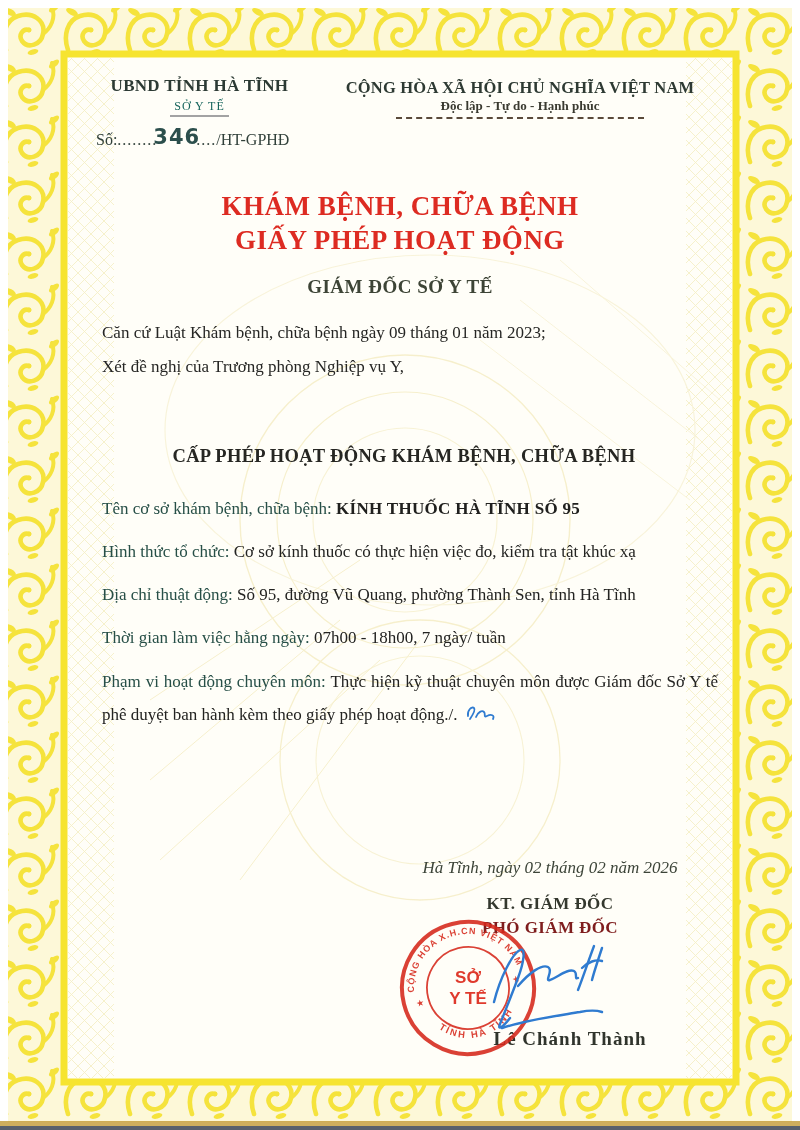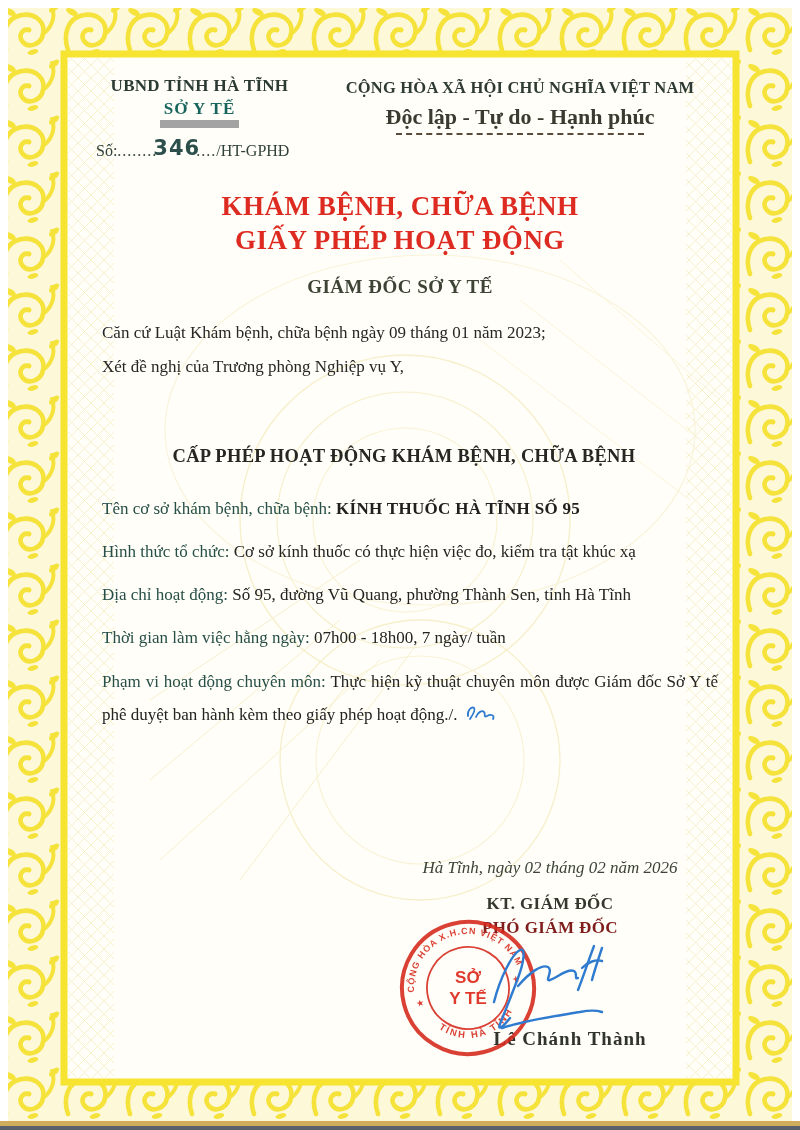--- a/index.html
+++ b/index.html
@@ -8,30 +8,30 @@
     background:#ffffff;
     font-family:"Liberation Serif","DejaVu Serif",serif;
     color:#262624;
   }
   #bg{position:absolute;left:0;top:0;z-index:0;}
   .content{position:absolute;left:0;top:0;width:800px;height:1130px;z-index:2;}
 
   
   .hdr-left{position:absolute;left:92px;top:76px;width:215px;text-align:center;}
   .hdr-left .org1{font-weight:bold;font-size:17px;color:#2c3a34;letter-spacing:.3px;}
-  .hdr-left .org2{font-weight:bold;font-size:17px;color:#17655c;letter-spacing:1px;
-    border-bottom:8px solid #a3a3a3;display:inline-block;padding:0 4px 1px;margin-top:3px;}
+  .hdr-left .org2{font-weight:normal;font-size:12px;color:#17655c;letter-spacing:1px;
+    border-bottom:2px solid #a3a3a3;display:inline-block;padding:0 4px 1px;margin-top:3px;}
   .so-line{margin-top:9px;font-size:16px;color:#31403a;text-align:left;padding-left:4px;}
   .so-num{font-family:"DejaVu Sans","Liberation Sans",sans-serif;font-weight:bold;
     font-size:21px;color:#2c4f4c;letter-spacing:1px;position:relative;top:-1px;margin:0 -4px;}
   .so-dots{letter-spacing:1px;color:#3a4a44;}
 
   .hdr-right{position:absolute;left:330px;top:78px;width:380px;text-align:center;}
   .hdr-right .nation{font-weight:bold;font-size:16.5px;color:#2e3a33;letter-spacing:.2px;}
-  .hdr-right .motto{font-weight:bold;font-size:22px;color:#3a3a30;margin-top:6px;}
+  .hdr-right .motto{font-weight:bold;font-size:13px;color:#3a3a30;}
   .hdr-right .motto-rule{margin:3px auto 0;width:248px;border-top:2px dashed #5a4a3a;height:0;}
 
   
   .doc-title{position:absolute;left:100px;top:190px;width:600px;text-align:center;
     color:#dd2b22;font-weight:bold;font-size:27px;line-height:1.25;letter-spacing:.5px;}
   .issuer{position:absolute;left:100px;top:276px;width:600px;text-align:center;
     font-weight:bold;font-size:19px;color:#3d4436;letter-spacing:.5px;}
 
   
   .preamble{position:absolute;left:102px;top:318px;width:614px;font-size:17px;line-height:1.76;}
@@ -134,21 +134,21 @@
   <div class="fields">
     <p>
       <span class="lbl">Tên cơ sở khám bệnh, chữa bệnh:</span>
       <span class="val val-bold">KÍNH THUỐC HÀ TĨNH SỐ 95</span>
     </p>
     <p>
       <span class="lbl">Hình thức tổ chức:</span>
       <span class="val">Cơ sở kính thuốc có thực hiện việc đo, kiểm tra tật khúc xạ</span>
     </p>
     <p>
-      <span class="lbl">Địa chỉ hoạt động:</span>
+      <span class="lbl">Địa chỉ thuật động:</span>
       <span class="val">Số 95, đường Vũ Quang, phường Thành Sen, tỉnh Hà Tĩnh</span>
     </p>
     <p>
       <span class="lbl">Thời gian làm việc hằng ngày:</span>
       <span class="val">07h00 - 18h00, 7 ngày/ tuần</span>
     </p>
     <p>
       <span class="lbl">Phạm vi hoạt động chuyên môn:</span>
       <span class="val">Thực hiện kỹ thuật chuyên môn được Giám đốc Sở Y tế phê duyệt ban hành kèm theo giấy phép hoạt động./.</span><span class="paraph"><svg width="34" height="22" viewBox="0 0 34 22">
             <path d="M4,14 C3,8 8,4 10,6 C12,8 8,14 6,17 M12,15 C14,10 18,8 20,10 C22,12 19,16 23,14 C27,12 31,13 29,17" fill="none" stroke="#2f7bd0" stroke-width="1.8" stroke-linecap="round"></path>

